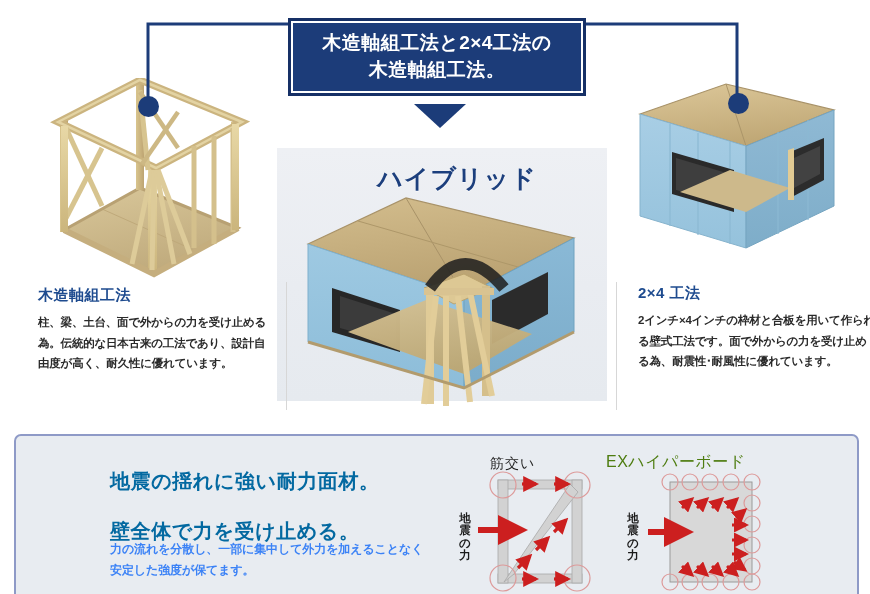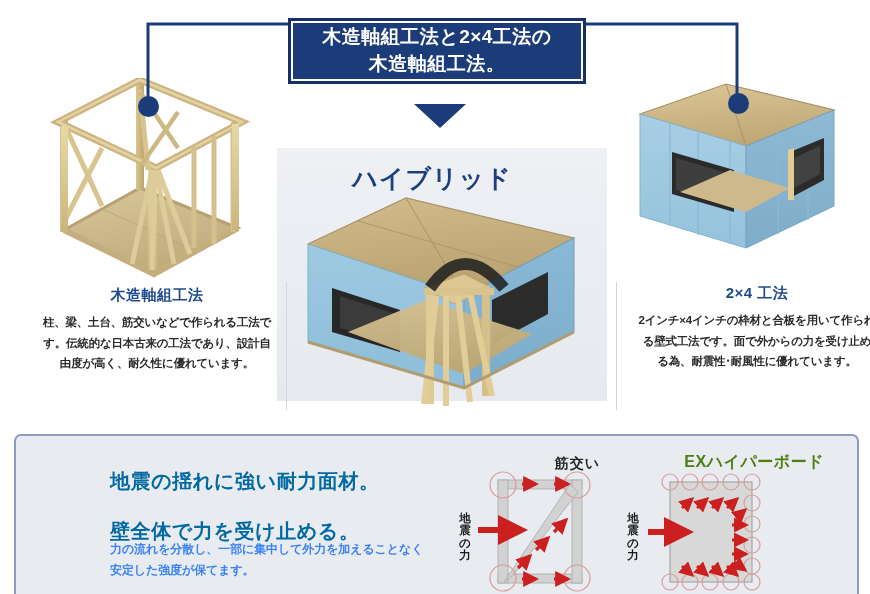--- a/index.html
+++ b/index.html
@@ -12,30 +12,30 @@
     -webkit-font-smoothing:antialiased;
   }
   .stage{position:relative;width:870px;height:594px;}
 
   
   .hero-panel{
     position:absolute;left:277px;top:148px;width:330px;height:253px;
     background:linear-gradient(180deg,#eef0f4 0%,#e9ecf1 55%,#e6eaef 100%);
   }
   .hero-label{
-    position:absolute;left:267px;top:162px;width:330px;
+    position:absolute;left:292px;top:162px;width:330px;
     text-align:center;
     font-size:25px;font-weight:bold;letter-spacing:1px;
     color:#1c3f7d;
     text-shadow:0 1px 0 rgba(255,255,255,.6);
   }
 
   
   .callout{
-    position:absolute;left:288px;top:18px;width:298px;height:66px;
+    position:absolute;left:288px;top:18px;width:298px;height:78px;
     background:#1c3c79;
     border:3px solid #163066;
     box-shadow:inset 0 0 0 2px #ffffff;
     box-sizing:border-box;
   }
   .callout-text{
     position:absolute;left:0;top:0;width:100%;height:100%;
     display:flex;flex-direction:column;align-items:center;justify-content:center;
     color:#ffffff;font-size:19px;font-weight:bold;line-height:1.42;
     letter-spacing:.5px;text-align:center;
@@ -53,21 +53,21 @@
   
   .leader{position:absolute;stroke:#1c3c79;fill:none;stroke-width:3;}
   .dot{
     position:absolute;width:21px;height:21px;border-radius:50%;
     background:#1c3c79;
   }
   #dot-left{left:138px;top:96px;}
   #dot-right{left:728px;top:93px;}
 
   
-  .caption{position:absolute;width:238px;text-align:center;}
+  .caption{position:absolute;width:238px;}
   #cap-left{left:38px;top:286px;}
   #cap-right{left:638px;top:284px;}
   .cap-title{
     font-size:15px;font-weight:bold;color:#1e4b8f;
     letter-spacing:.5px;margin:0 0 7px 0;
   }
   .cap-body{
     font-size:11.5px;font-weight:bold;color:#2a2a2a;
     line-height:1.80;letter-spacing:-.2px;margin:0;
   }
@@ -95,21 +95,21 @@
   .bp-head2{top:500px;margin-top:18px;}
   .bp-sub1,.bp-sub2{
     position:absolute;left:110px;
     font-size:12px;font-weight:bold;color:#3b82f6;letter-spacing:-.1px;
   }
   .bp-sub1{top:541px;}
   .bp-sub2{top:562px;}
 
   
   .diag-title{
-    position:absolute;font-weight:bold;text-align:right;
+    position:absolute;font-weight:normal;text-align:left;
   }
   #t-brace{left:490px;top:455px;width:110px;font-size:14px;color:#242424;letter-spacing:1px;}
   #t-board{left:606px;top:452px;width:218px;font-size:16px;color:#4d7c0f;letter-spacing:.5px;}
 
   .force-label{
     position:absolute;font-size:11.5px;font-weight:bold;color:#1b1b1b;
     line-height:1.08;text-align:center;width:16px;
   }
   #f-left{left:457px;top:512px;}
   #f-right{left:625px;top:512px;}
@@ -294,21 +294,21 @@
   </div>
   <div class="down-arrow"></div>
 
   <div class="hero-label">ハイブリッド</div>
 
   <div class="v-divider"></div>
   <div class="v-divider r"></div>
 
   <div class="caption" id="cap-left">
     <p class="cap-title">木造軸組工法</p>
-    <p class="cap-body">柱、梁、土台、筋交いなどで作られる工法です。伝統的な日本古来の工法であり、設計自由度が高く、耐久性に優れています。</p>
+    <p class="cap-body">柱、梁、土台、面で外からの力を受け止める為。伝統的な日本古来の工法であり、設計自由度が高く、耐久性に優れています。</p>
   </div>
 
   <div class="caption" id="cap-right">
     <p class="cap-title">2×4 工法</p>
     <p class="cap-body">2インチ×4インチの枠材と合板を用いて作られる壁式工法です。面で外からの力を受け止める為、耐震性･耐風性に優れています。</p>
   </div>
 
   <div class="bottom-panel"></div>
 
   <div class="bp-head1">地震の揺れに強い耐力面材。</div>

